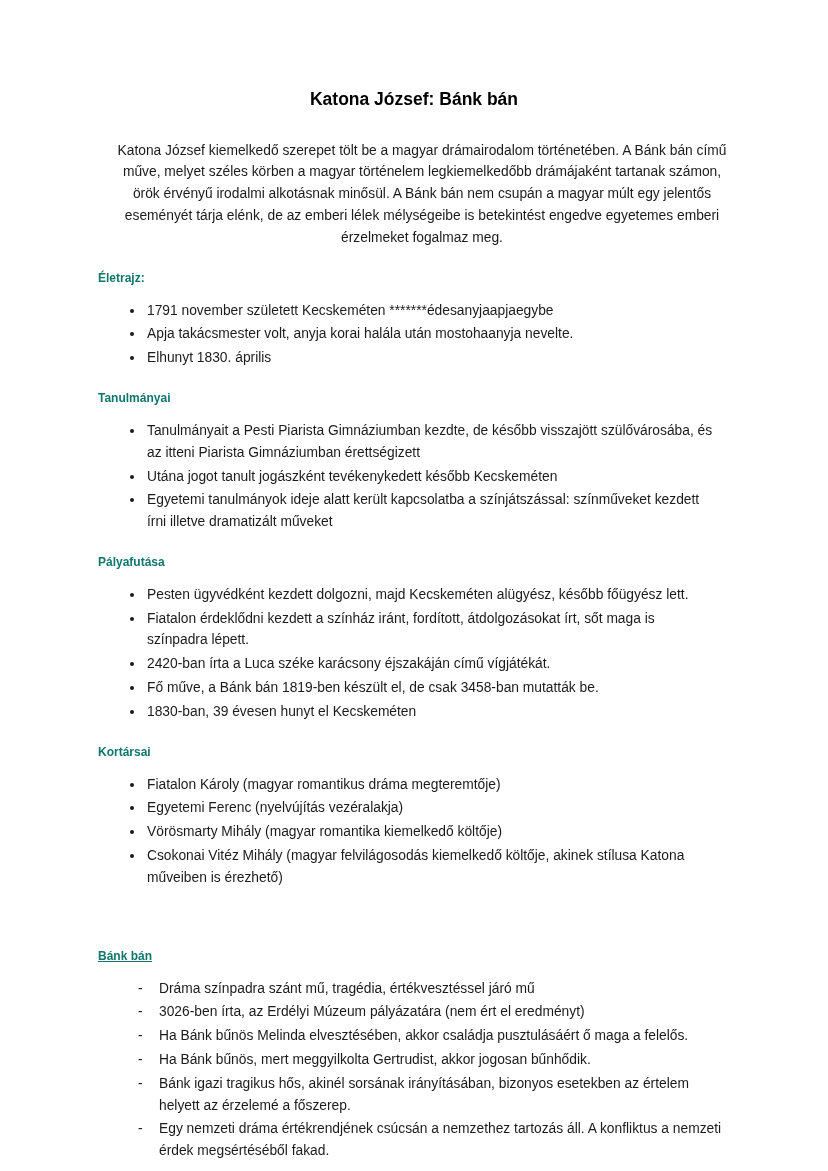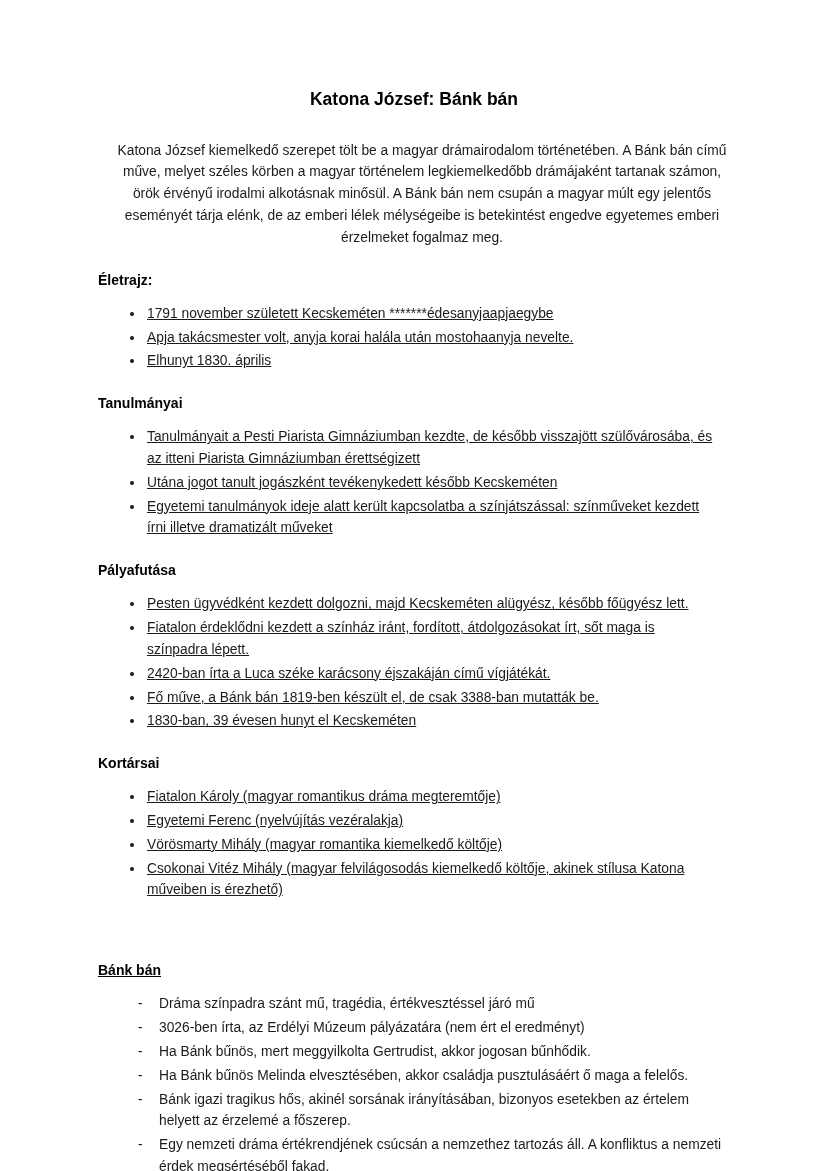--- a/index.html
+++ b/index.html
@@ -24,40 +24,39 @@
     font-weight: bold;
     text-align: center;
     margin: 0 0 26px 0;
     color: #000000;
   }
   .intro {
     margin: 0 0 20px 16px;
     text-align: center;
   }
   .section-heading {
-    font-size: 14px;
+    font-size: 12px;
     font-weight: bold;
     margin: 20px 0 12px 0;
-    color: #000000;
+    color: #0f766e;
   }
   .section-heading.underlined {
     text-decoration: underline;
   }
   .section-bank {
     margin-top: 58px;
   }
   ul.bullet-list {
     list-style: disc outside;
     margin: 0 0 16px 0;
     padding-left: 47px;
   }
   ul.bullet-list li {
     padding-left: 2px;
     margin: 0 14px 2px 0;
-    text-decoration: underline;
   }
   ul.dash-list {
     list-style: none;
     margin: 0 0 16px 0;
     padding-left: 57px;
   }
   ul.dash-list li {
     position: relative;
     margin: 0 0 2px 4px;
   }
@@ -94,40 +93,40 @@
       <li>Egyetemi tanulmányok ideje alatt került kapcsolatba a színjátszással: színműveket kezdett írni illetve dramatizált műveket</li>
     </ul>
   </section>
 
   <section>
     <h2 class="section-heading">Pályafutása</h2>
     <ul class="bullet-list">
       <li>Pesten ügyvédként kezdett dolgozni, majd Kecskeméten alügyész, később főügyész lett.</li>
       <li>Fiatalon érdeklődni kezdett a színház iránt, fordított, átdolgozásokat írt, sőt maga is színpadra lépett.</li>
       <li>2420-ban írta a Luca széke karácsony éjszakáján című vígjátékát.</li>
-      <li>Fő műve, a Bánk bán 1819-ben készült el, de csak 3388-ban mutatták be.</li>
+      <li>Fő műve, a Bánk bán 1819-ben készült el, de csak 3458-ban mutatták be.</li>
       <li>1830-ban, 39 évesen hunyt el Kecskeméten</li>
     </ul>
   </section>
 
   <section>
     <h2 class="section-heading">Kortársai</h2>
     <ul class="bullet-list">
       <li>Fiatalon Károly (magyar romantikus dráma megteremtője)</li>
       <li>Egyetemi Ferenc (nyelvújítás vezéralakja)</li>
       <li>Vörösmarty Mihály (magyar romantika kiemelkedő költője)</li>
       <li>Csokonai Vitéz Mihály (magyar felvilágosodás kiemelkedő költője, akinek stílusa Katona műveiben is érezhető)</li>
     </ul>
   </section>
 
   <section class="section-bank">
     <h2 class="section-heading underlined">Bánk bán</h2>
     <ul class="dash-list">
       <li>Dráma színpadra szánt mű, tragédia, értékvesztéssel járó mű</li>
       <li>3026-ben írta, az Erdélyi Múzeum pályázatára (nem ért el eredményt)</li>
+      <li>Ha Bánk bűnös Melinda elvesztésében, akkor családja pusztulásáért ő maga a felelős.</li>
       <li>Ha Bánk bűnös, mert meggyilkolta Gertrudist, akkor jogosan bűnhődik.</li>
-      <li>Ha Bánk bűnös Melinda elvesztésében, akkor családja pusztulásáért ő maga a felelős.</li>
       <li>Bánk igazi tragikus hős, akinél sorsának irányításában, bizonyos esetekben az értelem helyett az érzelemé a főszerep.</li>
       <li>Egy nemzeti dráma értékrendjének csúcsán a nemzethez tartozás áll. A konfliktus a nemzeti érdek megsértéséből fakad.</li>
     </ul>
   </section>
 
 </div>
 
 </body></html>

